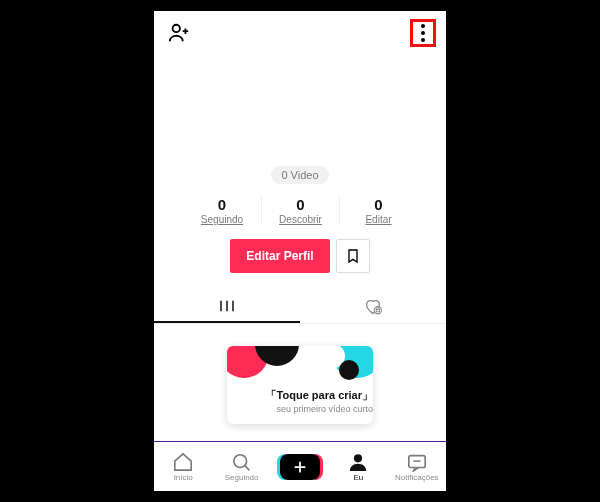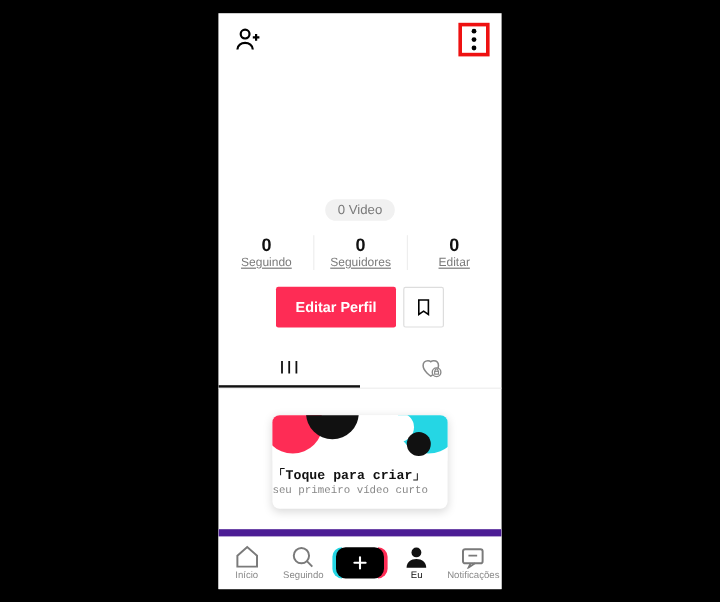--- a/index.html
+++ b/index.html
@@ -16,21 +16,21 @@
   .outer {
     width: 570px;
     height: 480px;
     background: #000;
     display: flex;
     align-items: center;
     justify-content: center;
     border-radius: 6px;
   }
   .phone {
-    width: 236px;
+    width: 292px;
     height: 480px;
     background: #fff;
     position: relative;
     overflow: hidden;
   }
   .topbar {
     display: flex;
     align-items: center;
     justify-content: space-between;
     padding: 8px 10px 4px 14px;
@@ -109,43 +109,42 @@
     padding: 8px 0;
   }
   .tab.active { border-bottom: 2px solid #111; }
   .promo-card {
     margin: 22px auto 0 auto;
     width: 146px;
     background: #fff;
     border-radius: 6px;
     box-shadow: 0 2px 8px rgba(0,0,0,0.15);
     overflow: hidden;
-    text-align: left;
+    text-align: right;
     padding-bottom: 10px;
-    font-family: Liberation Mono, monospace;
   }
   .promo-art {
     height: 38px;
     position: relative;
     background: #fff;
   }
   .blob { position: absolute; border-radius: 50%; }
   .b1 { width: 50px; height: 50px; background: #fe2c55; left: -8px; top: -18px; }
   .b2 { width: 44px; height: 44px; background: #111; left: 28px; top: -24px; }
   .b3 { width: 52px; height: 52px; background: #25d6e4; right: -10px; top: -20px; }
   .b4 { width: 24px; height: 24px; background: #fff; right: 28px; top: -2px; }
   .b5 { width: 20px; height: 20px; background: #111; right: 14px; top: 14px; }
   .promo-title { font-size: 11px; font-weight: 600; color: #111; margin-top: 4px; }
   .promo-sub { font-size: 9px; color: #888; margin-top: 1px; }
   .bottombar {
     position: absolute;
     bottom: 0;
     left: 0; right: 0;
     height: 50px;
-    border-top: 6px solid #4c1d95;
+    border-top: 1px solid #4c1d95;
     background: #fff;
     display: flex;
     align-items: center;
     justify-content: space-around;
   }
   .bb-item {
     flex: 1;
     display: flex;
     flex-direction: column;
     align-items: center;
@@ -206,21 +205,21 @@
       <span class="video-pill">0 Video</span>
     </div>
 
     <div class="stats">
       <div class="stat">
         <div class="num">0</div>
         <div class="lbl">Seguindo</div>
       </div>
       <div class="stat">
         <div class="num">0</div>
-        <div class="lbl">Seguidores</div>
+        <div class="lbl">Descobrir</div>
       </div>
       <div class="stat">
         <div class="num">0</div>
         <div class="lbl">Editar</div>
       </div>
     </div>
 
     <div class="actions">
       <button class="btn-edit">Editar Perfil</button>
       <button class="btn-bookmark">

